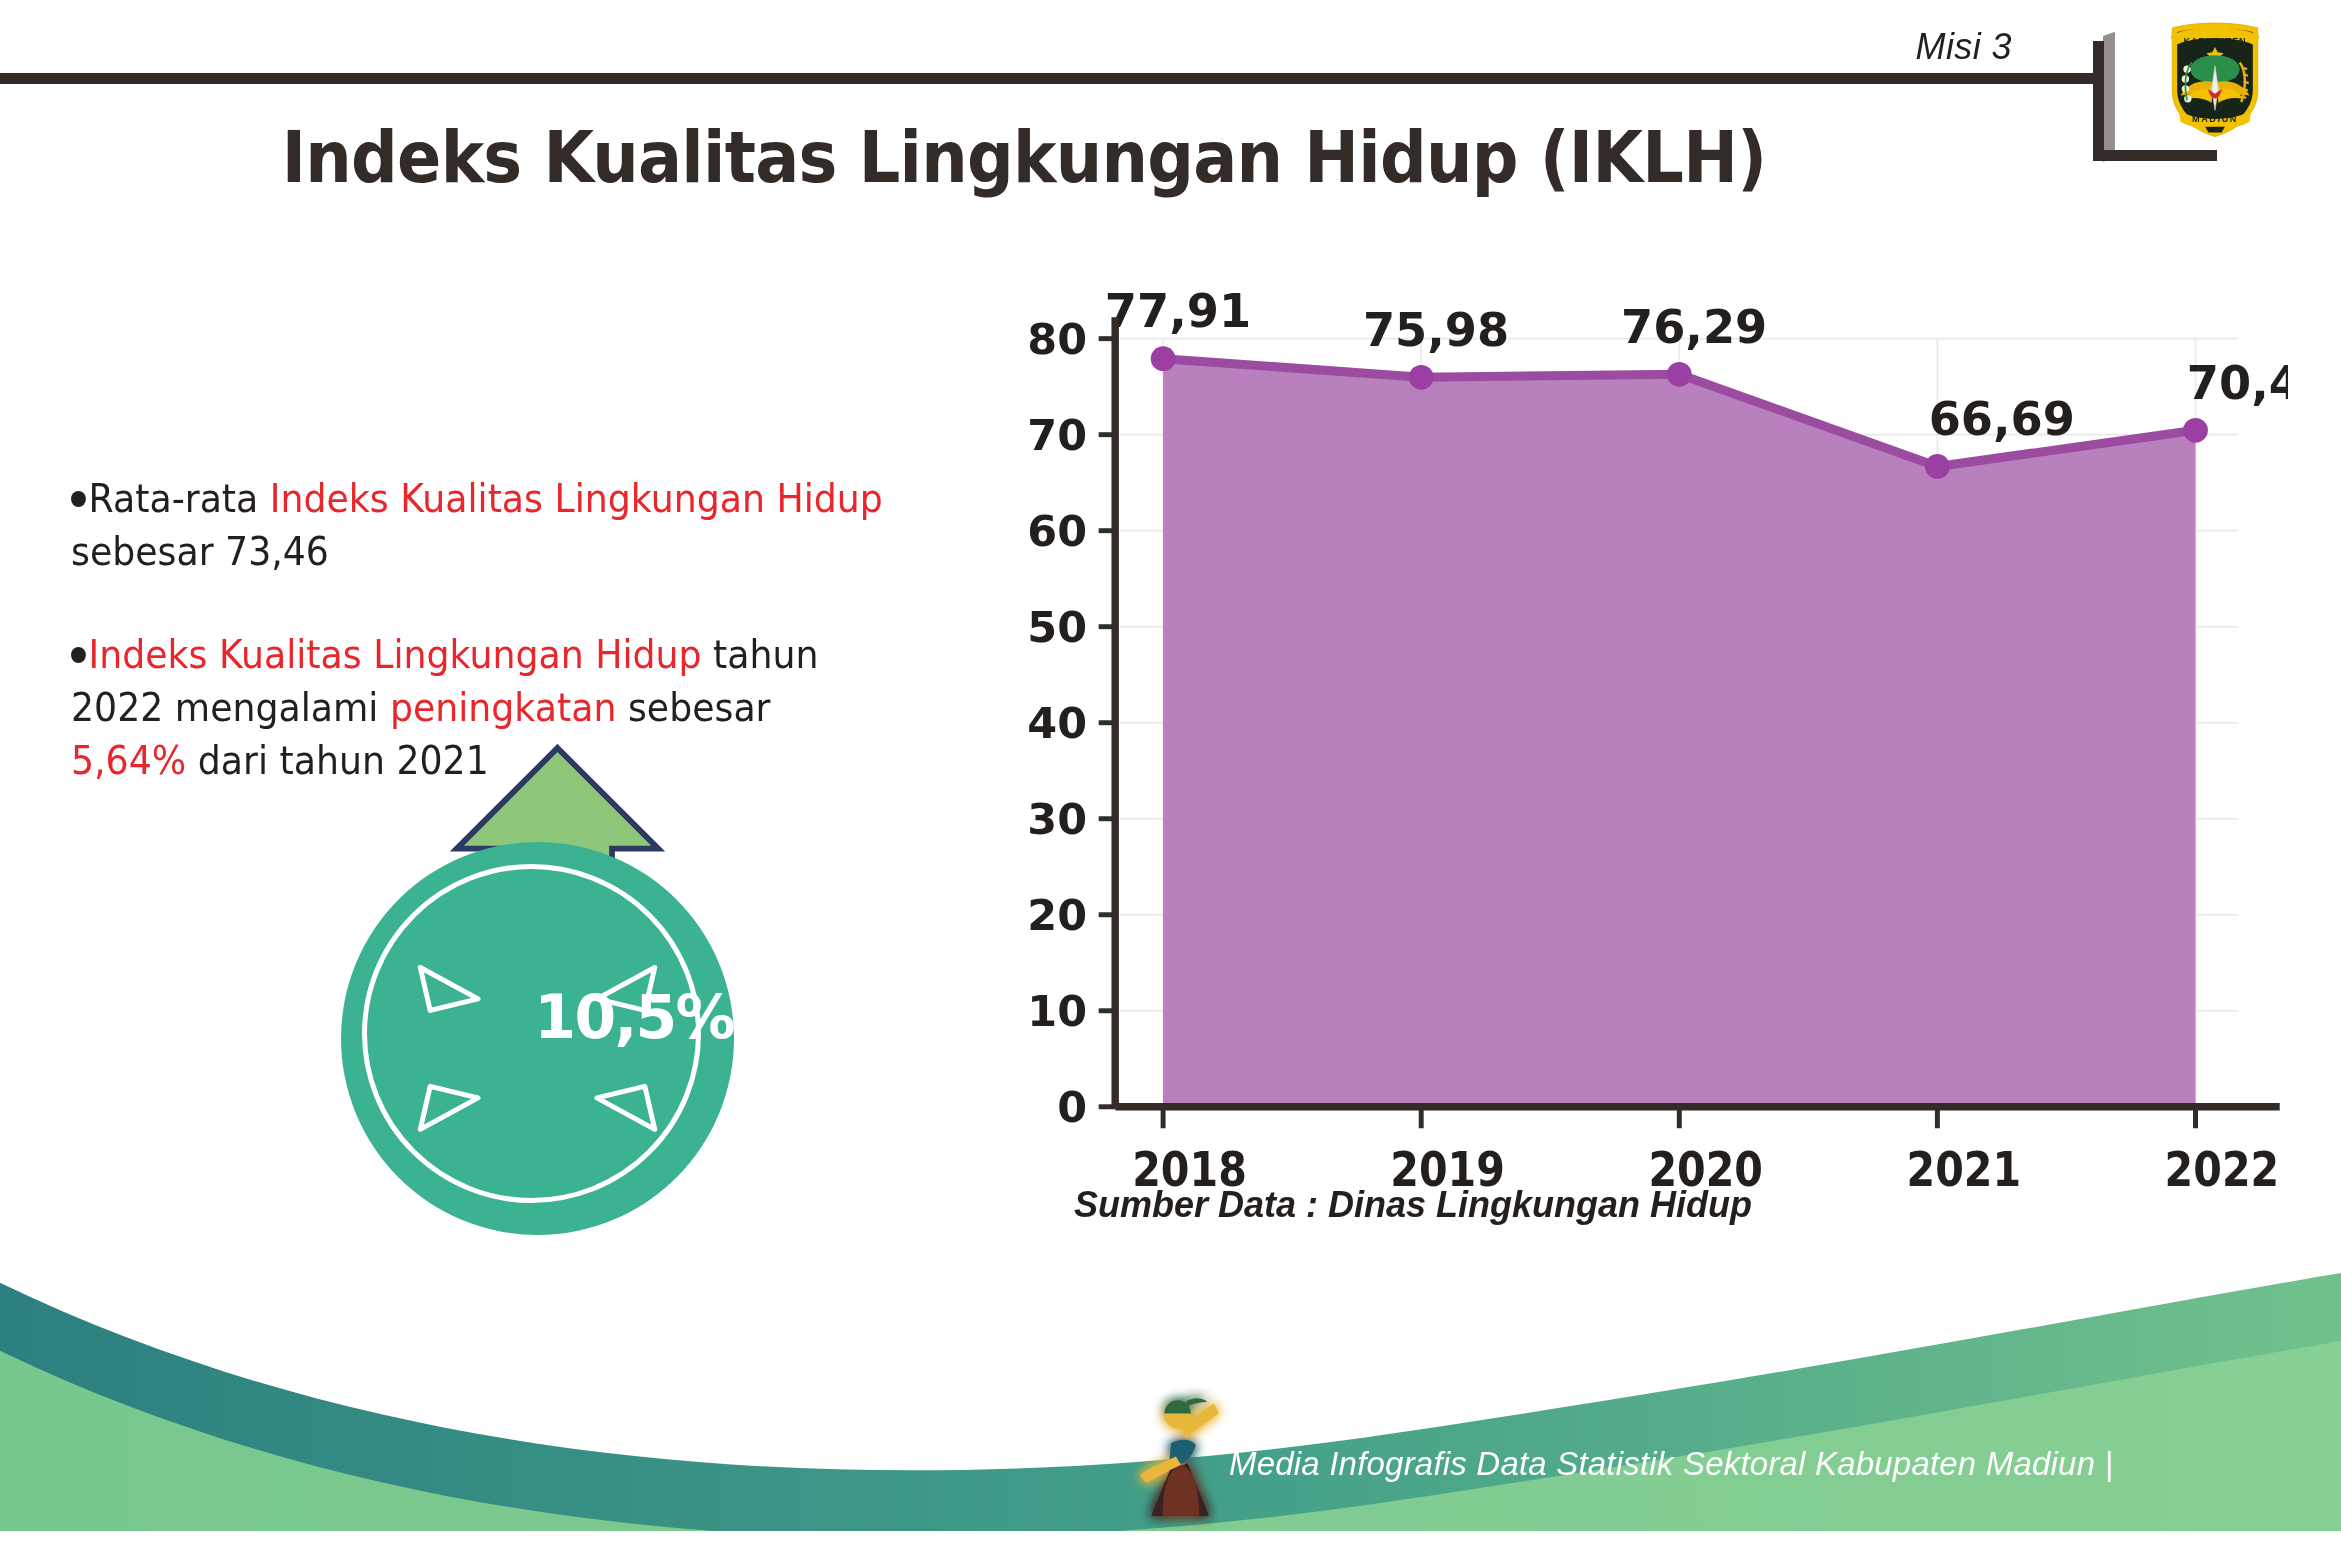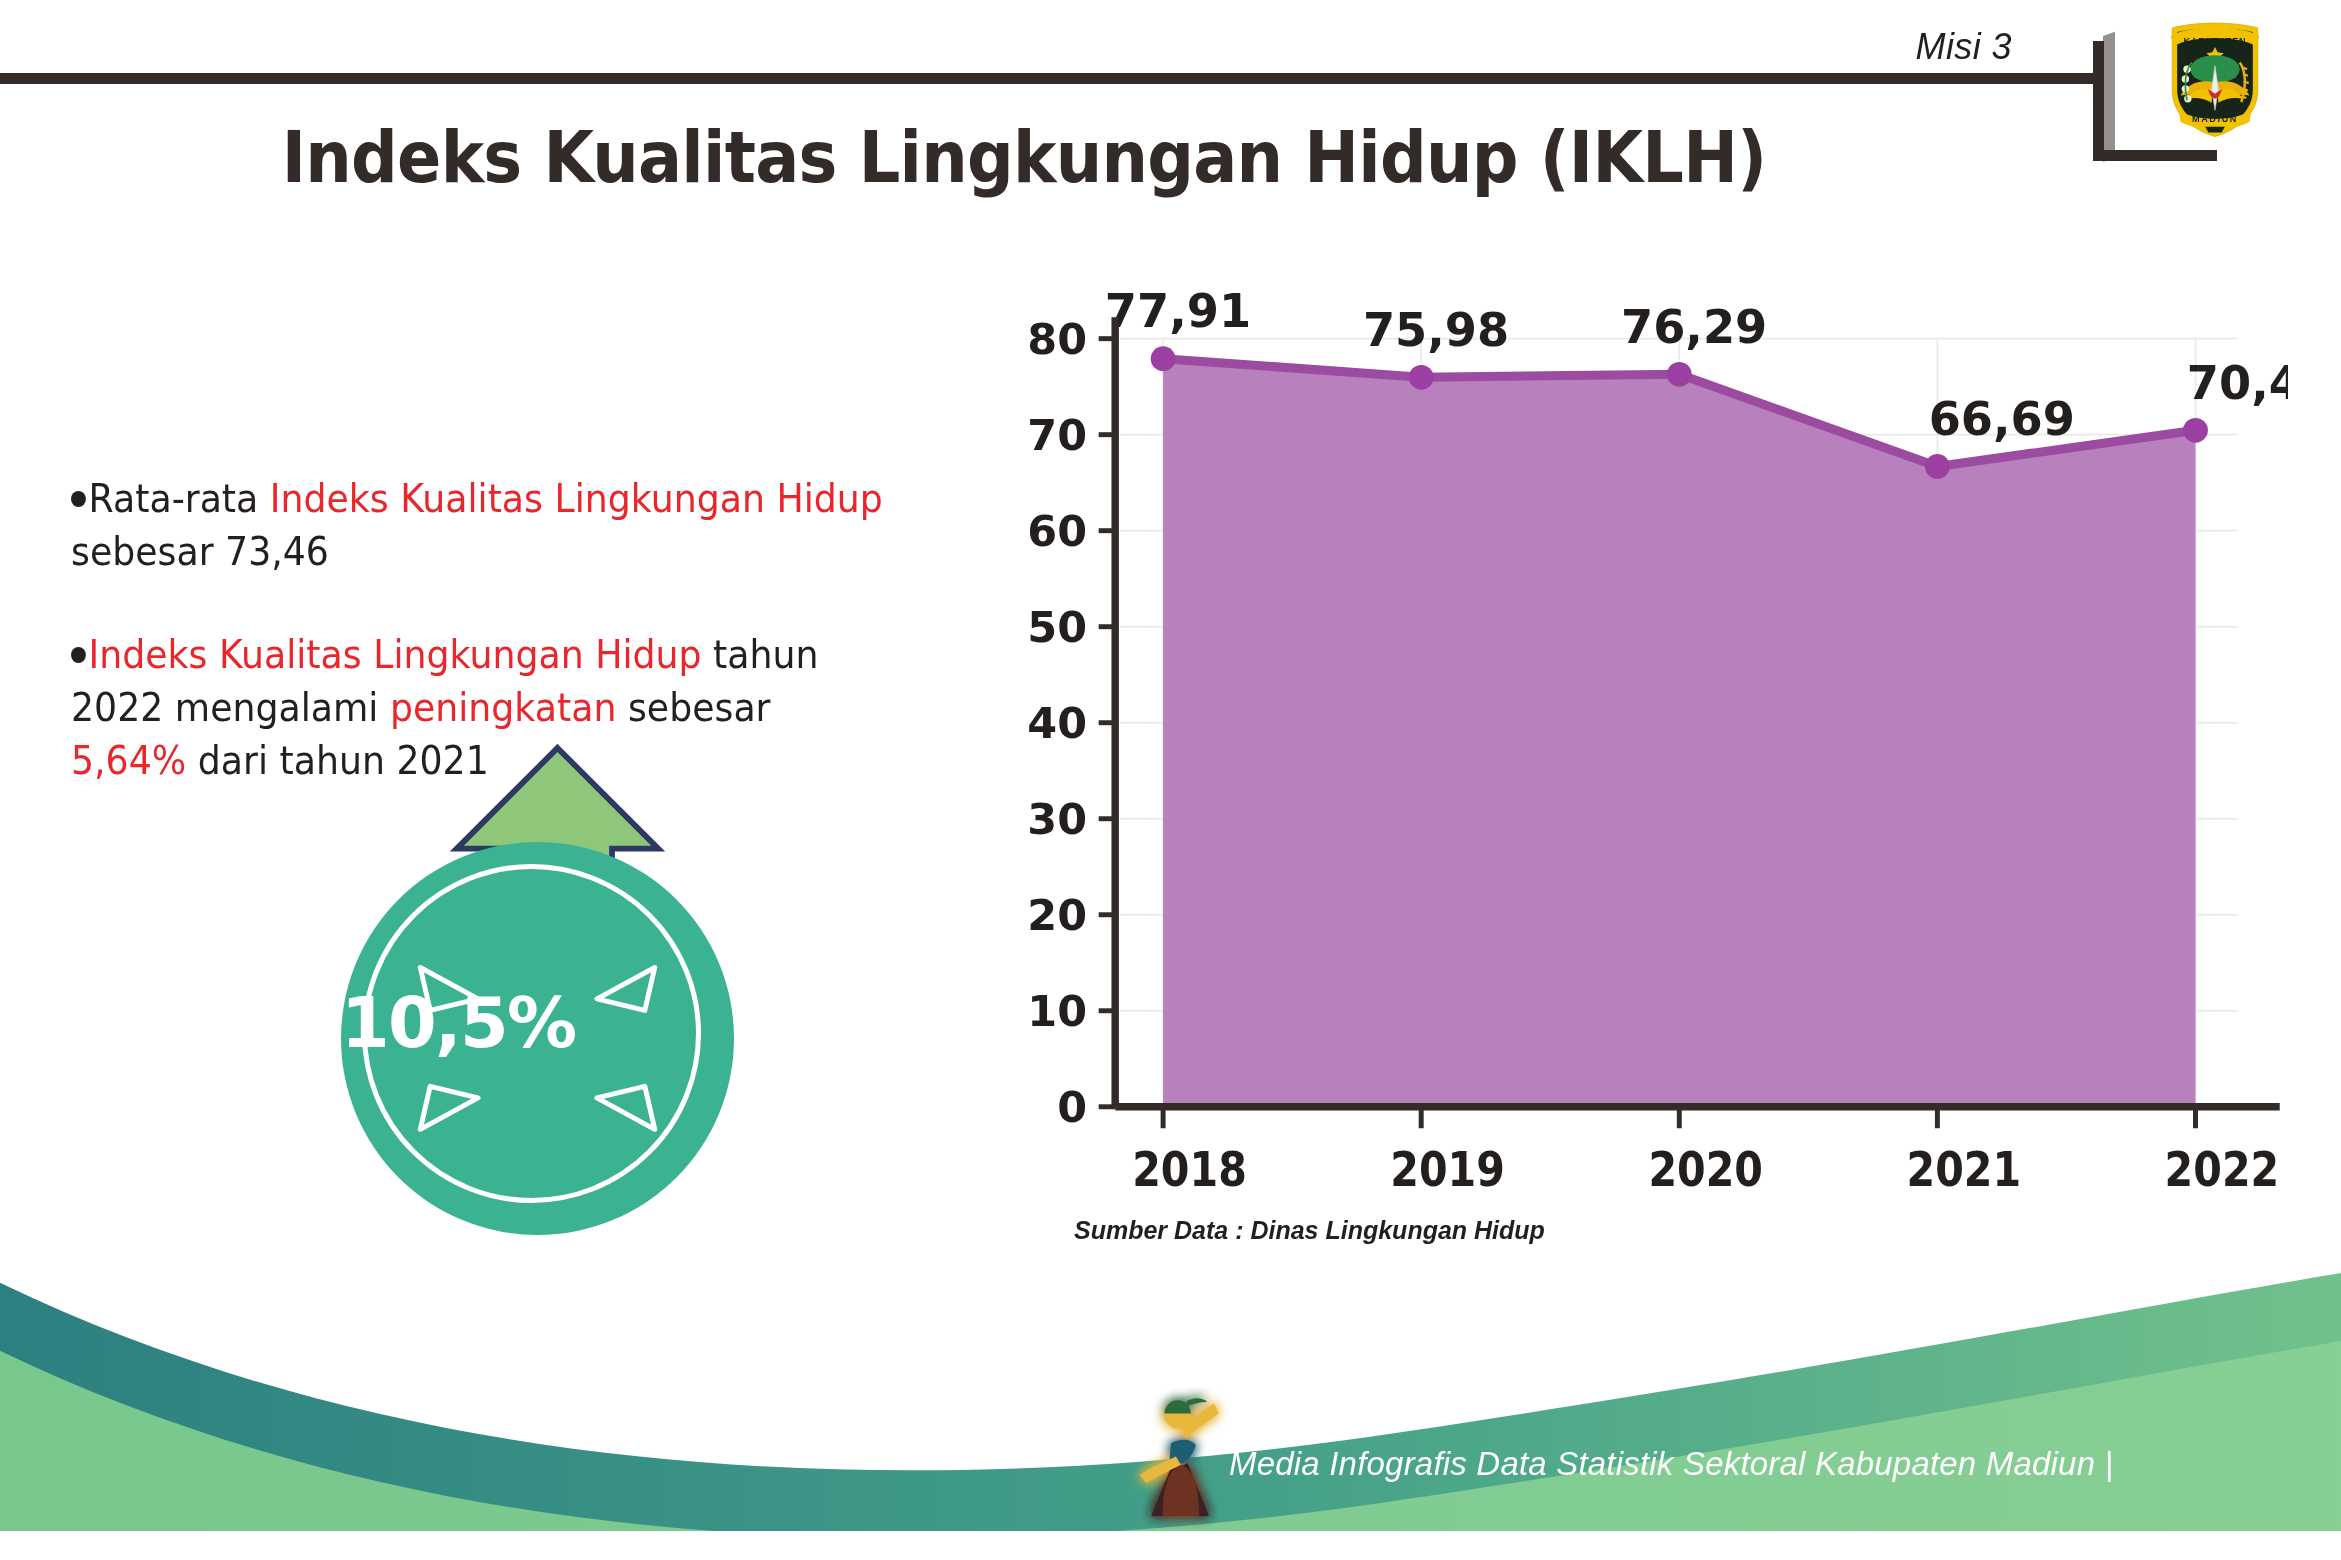--- a/index.html
+++ b/index.html
@@ -152,45 +152,45 @@
     left: 15px;
     top: 99px;
     width: 393px;
     height: 393px;
   }
   #badge-value {
     position: absolute;
     left: 15px;
     top: 239px;
     width: 393px;
-    text-align: left;
+    text-align: right;
     font-family: "DejaVu Sans", sans-serif;
     font-weight: bold;
-    font-size: 70px;
+    font-size: 60px;
     color: #ffffff;
     letter-spacing: -1.7px;
   }
 
   
   #chart {
     position: absolute;
     left: 950px;
     top: 289px;
     width: 1338px;
     height: 917px;
   }
   #chart-svg { display: block; }
   #chart-source {
     position: absolute;
     left: 1074px;
-    top: 1216px;
+    top: 1184px;
     font-family: "Liberation Sans", sans-serif;
     font-weight: bold;
     font-style: italic;
-    font-size: 25px;
+    font-size: 36px;
     color: #231f1d;
   }
 
   
   #footer {
     position: absolute;
     left: 0;
     bottom: 0;
     width: 2342px;
     height: 273px;

